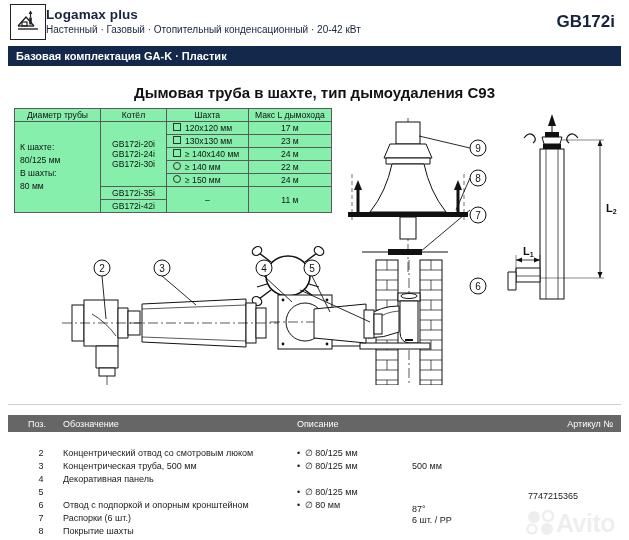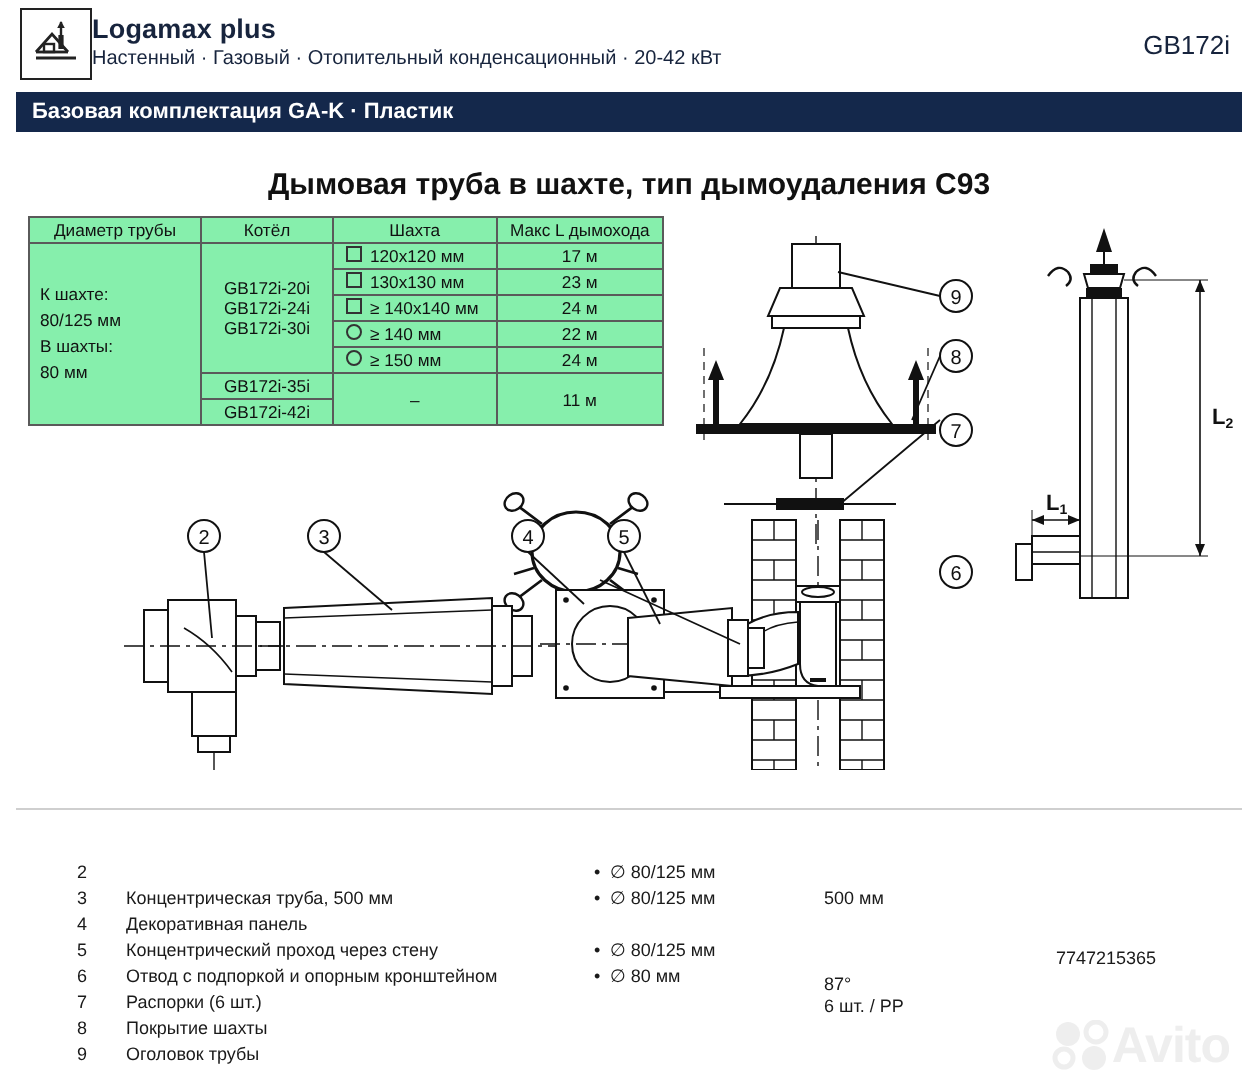--- a/index.html
+++ b/index.html
@@ -8,21 +8,21 @@
     font-family:"Liberation Sans", sans-serif;
     color:#1a1a1a;position:relative;
   }
   
   .header{height:44px;display:flex;align-items:center;padding:0 10px;box-sizing:border-box;}
   .logo-box{width:34px;height:34px;border:1.5px solid #222;display:flex;align-items:center;justify-content:center;flex:0 0 auto;}
   .logo-box svg{display:block;}
   .brand{margin-left:0;flex:1 1 auto;}
   .brand-title{font-size:13.5px;font-weight:bold;color:#17243d;letter-spacing:.1px;line-height:15px;}
   .brand-sub{font-size:10px;color:#17243d;line-height:14px;margin-top:1px;white-space:nowrap;}
-  .model{font-size:13px;font-weight:normal;color:#17243d;padding-right:4px;text-align:right;}
+  .model{font-size:17px;font-weight:bold;color:#17243d;padding-right:4px;text-align:right;}
   
   .banner{
     position:absolute;left:8px;right:8px;top:46px;height:20px;
     background:#14284b;color:#fff;font-size:11px;font-weight:bold;
     display:flex;align-items:center;padding-left:8px;box-sizing:border-box;
   }
   
   .fig-caption{
     position:absolute;top:84px;left:0;width:629px;text-align:center;
     font-size:15px;font-weight:bold;color:#111;
@@ -361,35 +361,41 @@
       <text x="523" y="155">L<tspan font-size="7" dy="2">1</tspan></text>
       <text x="606" y="112">L<tspan font-size="7" dy="2">2</tspan></text>
     </g>
   </g>
 </svg>
 </div>
 
 <div class="divider"></div>
 
 <div class="parts">
+  <div class="parts-head" style="background: rgb(102, 102, 102);">
+    <span class="ph-pos">Поз.</span>
+    <span class="ph-desig">Обозначение</span>
+    <span class="ph-descr">Описание</span>
+    <span class="ph-art">Артикул №</span>
+  </div>
   <div class="parts-body">
 
     <div class="prow c-pos" style="top:15px">2</div>
+    <div class="prow c-name" style="top:15px">Концентрический отвод со смотровым люком</div>
     <div class="prow c-desc" style="top:15px"><span class="bullet">•</span><span>∅ 80/125 мм</span></div>
 
     <div class="prow c-pos" style="top:28px">3</div>
     <div class="prow c-name" style="top:28px">Концентрическая труба, 500 мм</div>
     <div class="prow c-desc" style="top:28px"><span class="bullet">•</span><span>∅ 80/125 мм</span></div>
     <div class="prow c-mid" style="top:28px">500 мм</div>
 
     <div class="prow c-pos" style="top:41px">4</div>
     <div class="prow c-name" style="top:41px">Декоративная панель</div>
 
     <div class="prow c-pos" style="top:54px">5</div>
-    <div class="prow c-name" style="top:54px">Концентрический проход через стену</div>
     <div class="prow c-desc" style="top:54px"><span class="bullet">•</span><span>∅ 80/125 мм</span></div>
     <div class="prow c-art" style="top:58px">7747215365</div>
 
     <div class="prow c-pos" style="top:67px">6</div>
     <div class="prow c-name" style="top:67px">Отвод с подпоркой и опорным кронштейном</div>
     <div class="prow c-desc" style="top:67px"><span class="bullet">•</span><span>∅ 80 мм</span></div>
     <div class="prow c-mid" style="top:71px">87°</div>
 
     <div class="prow c-pos" style="top:80px">7</div>
     <div class="prow c-name" style="top:80px">Распорки (6 шт.)</div>

